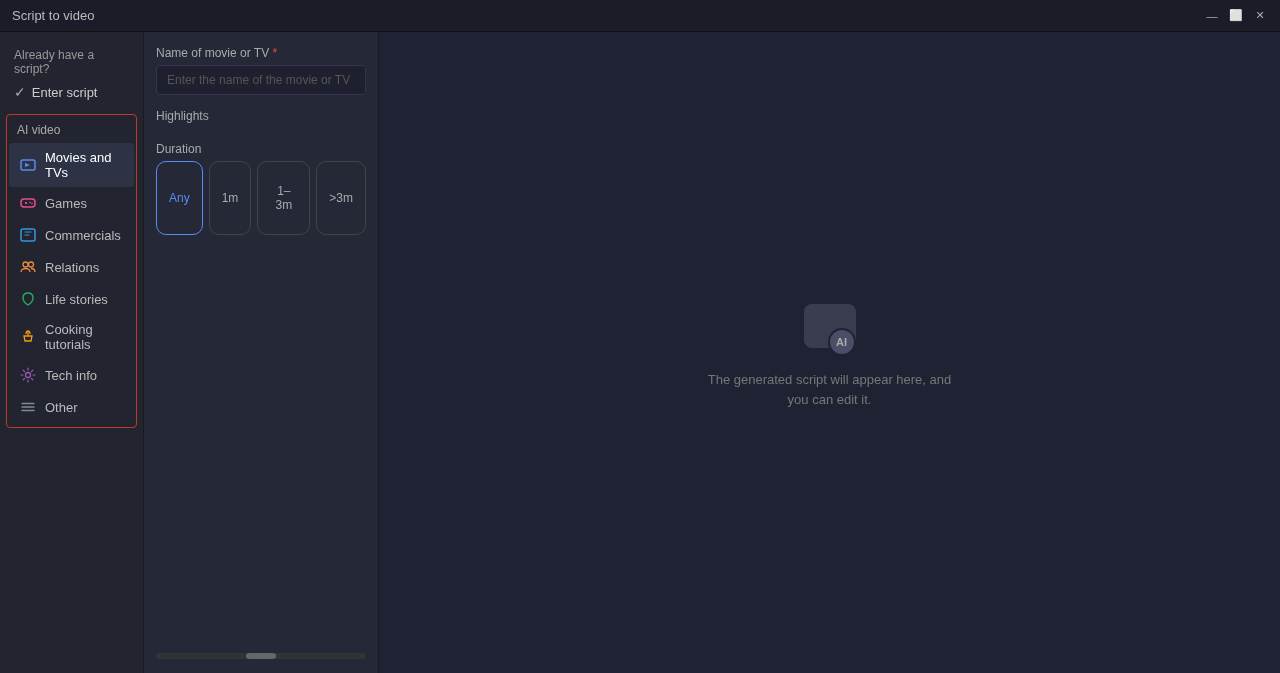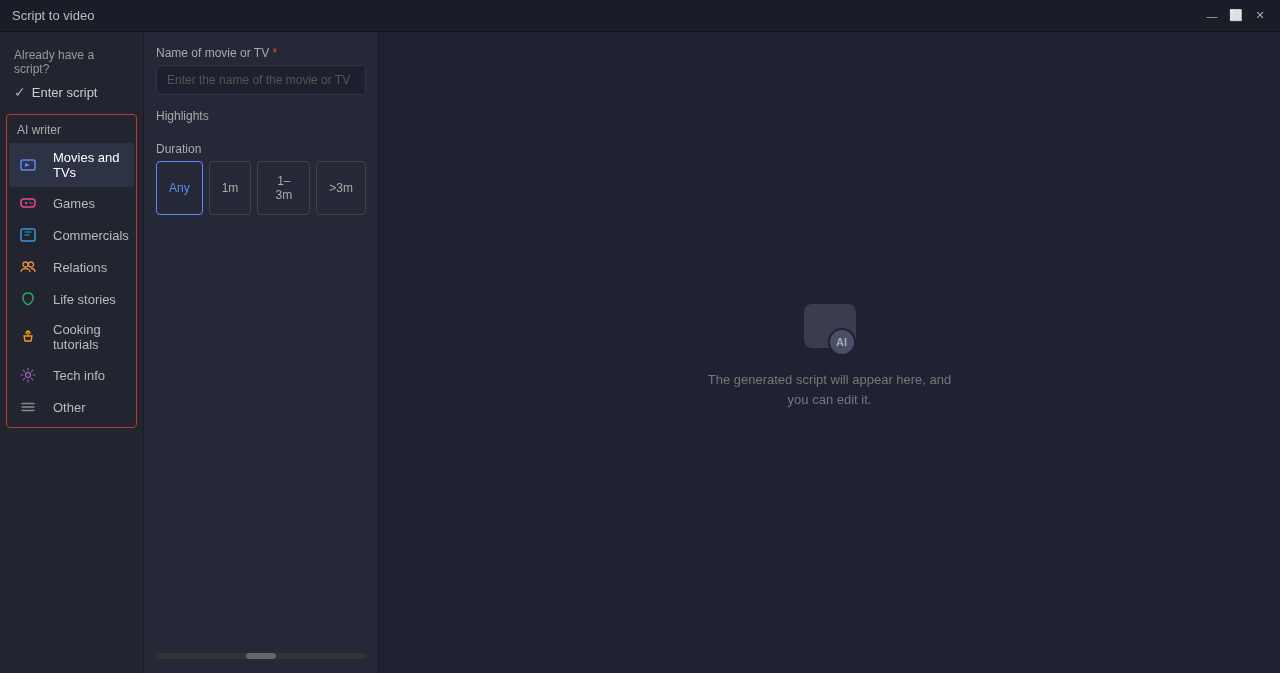--- a/index.html
+++ b/index.html
@@ -85,21 +85,21 @@
       padding: 4px 0;
     }
     .ai-writer-label {
       padding: 4px 10px 6px 10px;
       color: #aaa;
       font-size: 12px;
     }
     .sidebar-item {
       display: flex;
       align-items: center;
-      gap: 16px;
+      gap: 8px;
       padding: 7px 10px;
       cursor: pointer;
       border-radius: 3px;
       margin: 0 2px;
       color: #bbb;
       font-size: 13px;
     }
     .sidebar-item.active {
       background: #2e3245;
       color: #fff;
@@ -150,22 +150,22 @@
       outline: none;
     }
     .text-input::placeholder { color: #555; }
 
     .duration-buttons {
       display: flex;
       gap: 6px;
       margin-top: 5px;
     }
     .dur-btn {
-      padding: 12px 12px;
-      border-radius: 4px;
+      padding: 22px 12px;
+      border-radius: 10px;
       border: 1px solid #444;
       background: transparent;
       color: #aaa;
       font-size: 12px;
       cursor: pointer;
     }
     .dur-btn.active {
       background: transparent;
       border: 1px solid #5b8af0;
       color: #5b8af0;
@@ -256,21 +256,21 @@
 <div class="main-container">
 
   <div class="sidebar">
     <div class="already-have">Already have a script?</div>
     <div class="enter-script-btn">
       <span class="enter-script-icon">✓</span>
       <span>Enter script</span>
     </div>
 
     <div class="ai-writer-section">
-      <div class="ai-writer-label">AI writer</div>
+      <div class="ai-writer-label">AI video</div>
 
       <div class="sidebar-item active">
         <span class="sidebar-icon icon-movies">
           <svg width="16" height="16" viewBox="0 0 16 16" fill="none">
             <rect x="1" y="3" width="14" height="10" rx="2" stroke="#5b8af0" stroke-width="1.5"></rect>
             <path d="M5 6l5 2-5 2V6z" fill="#5b8af0"></path>
           </svg>
         </span>
         <span>Movies and TVs</span>
       </div>

